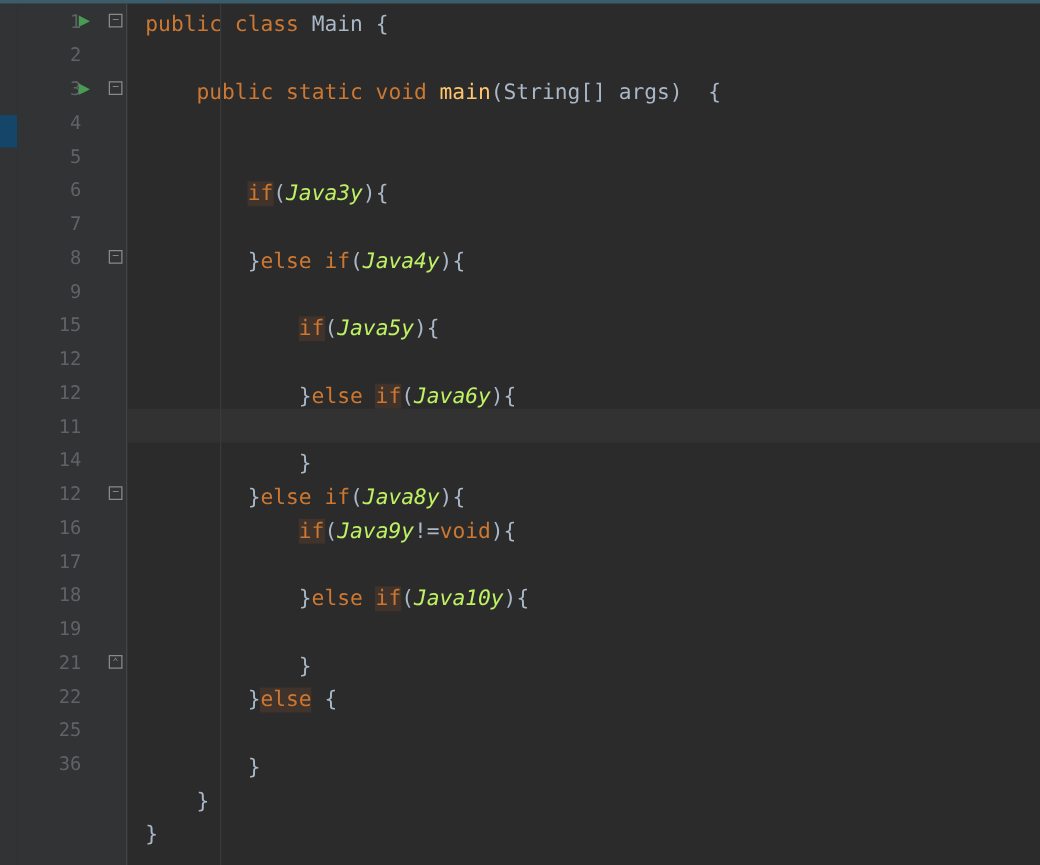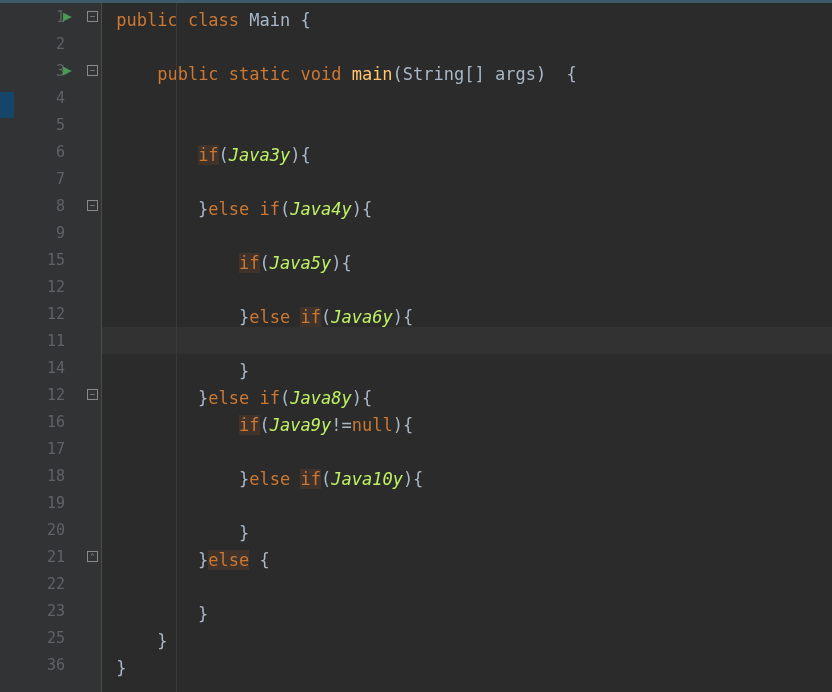--- a/index.html
+++ b/index.html
@@ -172,31 +172,25 @@
       <div class="gutter-line">
         <span class="lineno">17</span>
       </div>
       <div class="gutter-line">
         <span class="lineno">18</span>
       </div>
       <div class="gutter-line">
         <span class="lineno">19</span>
       </div>
       <div class="gutter-line">
-        <span class="lineno">20</span>
-      </div>
-      <div class="gutter-line">
         <span class="lineno">21</span>
         <span class="fold-icon fold-up"></span>
       </div>
       <div class="gutter-line">
         <span class="lineno">22</span>
-      </div>
-      <div class="gutter-line">
-        <span class="lineno">23</span>
       </div>
       <div class="gutter-line">
         <span class="lineno">25</span>
       </div>
       <div class="gutter-line">
         <span class="lineno">36</span>
       </div>
     </div>
   <div class="code-area" id="code">
     <div class="indent-ruler"></div>
@@ -208,21 +202,21 @@
       <div class="code-line"><span>         </span><span class="kw-hl">if</span><span class="punct">(</span><span class="ident">Java3y</span><span class="punct">){</span></div>
       <div class="code-line"></div>
       <div class="code-line"><span class="punct">         }</span><span class="kw">else if</span><span class="punct">(</span><span class="ident">Java4y</span><span class="punct">){</span></div>
       <div class="code-line"></div>
       <div class="code-line"><span>             </span><span class="kw-hl">if</span><span class="punct">(</span><span class="ident">Java5y</span><span class="punct">){</span></div>
       <div class="code-line"></div>
       <div class="code-line"><span class="punct">             }</span><span class="kw">else </span><span class="kw-hl">if</span><span class="punct">(</span><span class="ident">Java6y</span><span class="punct">){</span></div>
       <div class="code-line active"></div>
       <div class="code-line"><span class="punct">             }</span></div>
       <div class="code-line"><span class="punct">         }</span><span class="kw">else if</span><span class="punct">(</span><span class="ident">Java8y</span><span class="punct">){</span></div>
-      <div class="code-line"><span>             </span><span class="kw-hl">if</span><span class="punct">(</span><span class="ident">Java9y</span><span class="punct">!=</span><span class="kw">null</span><span class="punct">){</span></div>
+      <div class="code-line"><span>             </span><span class="kw-hl">if</span><span class="punct">(</span><span class="ident">Java9y</span><span class="punct">!=</span><span class="kw">void</span><span class="punct">){</span></div>
       <div class="code-line"></div>
       <div class="code-line"><span class="punct">             }</span><span class="kw">else </span><span class="kw-hl">if</span><span class="punct">(</span><span class="ident">Java10y</span><span class="punct">){</span></div>
       <div class="code-line"></div>
       <div class="code-line"><span class="punct">             }</span></div>
       <div class="code-line"><span class="punct">         }</span><span class="kw-hl">else</span><span class="punct"> {</span></div>
       <div class="code-line"></div>
       <div class="code-line"><span class="punct">         }</span></div>
       <div class="code-line"><span class="punct">     }</span></div>
       <div class="code-line"><span class="punct"> }</span></div>
       <div class="code-line"></div>

